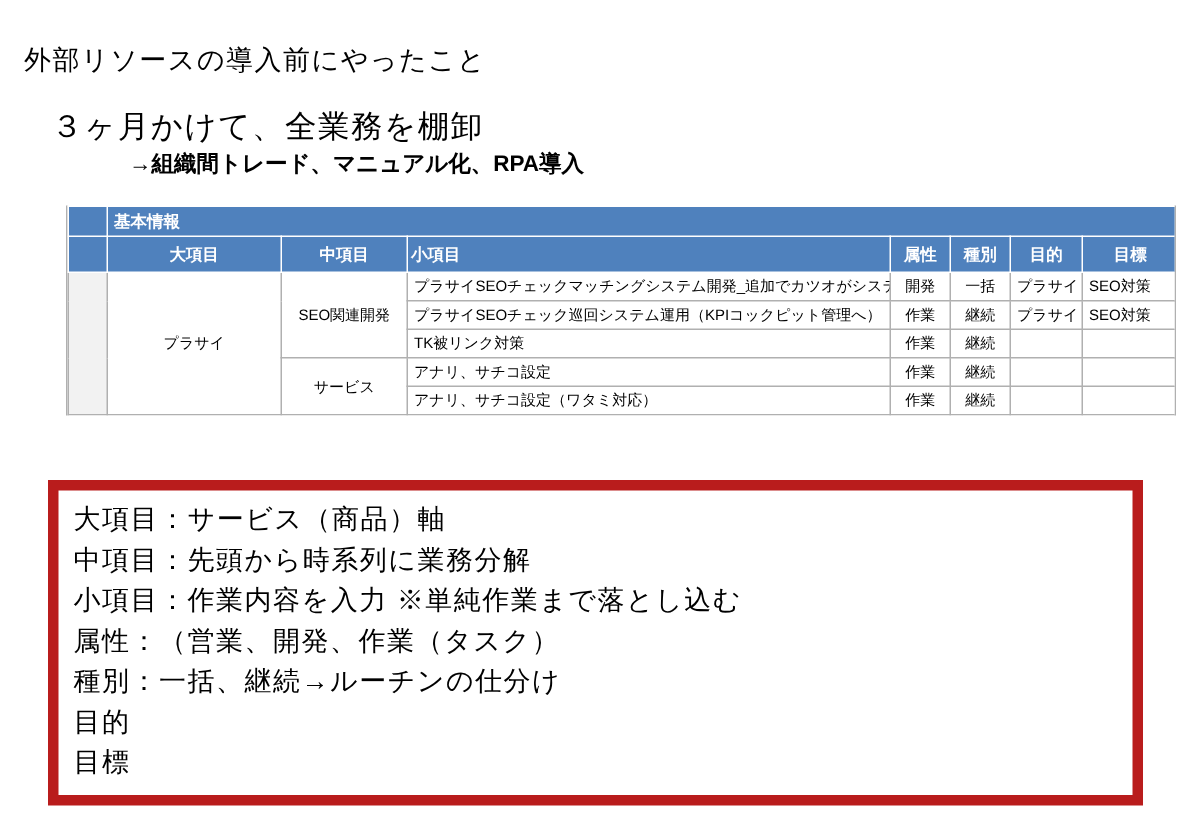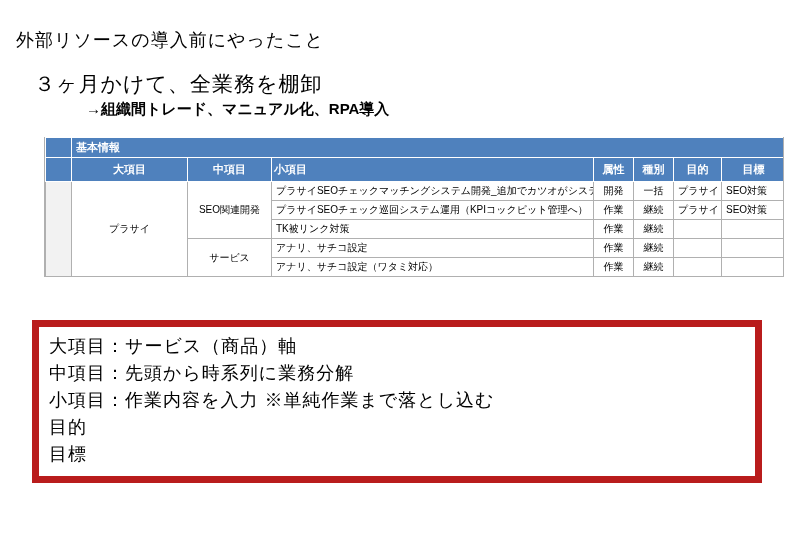--- a/index.html
+++ b/index.html
@@ -189,15 +189,17 @@
       </tr>
     </tbody>
       </table>
   </div>
 </div>
 
 <div class="defs-box">
   <div class="line">大項目：サービス（商品）軸</div>
   <div class="line">中項目：先頭から時系列に業務分解</div>
   <div class="line">小項目：作業内容を入力 ※単純作業まで落とし込む</div>
+  <div class="line">属性：（営業、開発、作業（タスク）</div>
+  <div class="line">種別：一括、継続→ルーチンの仕分け</div>
   <div class="line">目的</div>
   <div class="line">目標</div>
 </div>
 
 </body></html>

